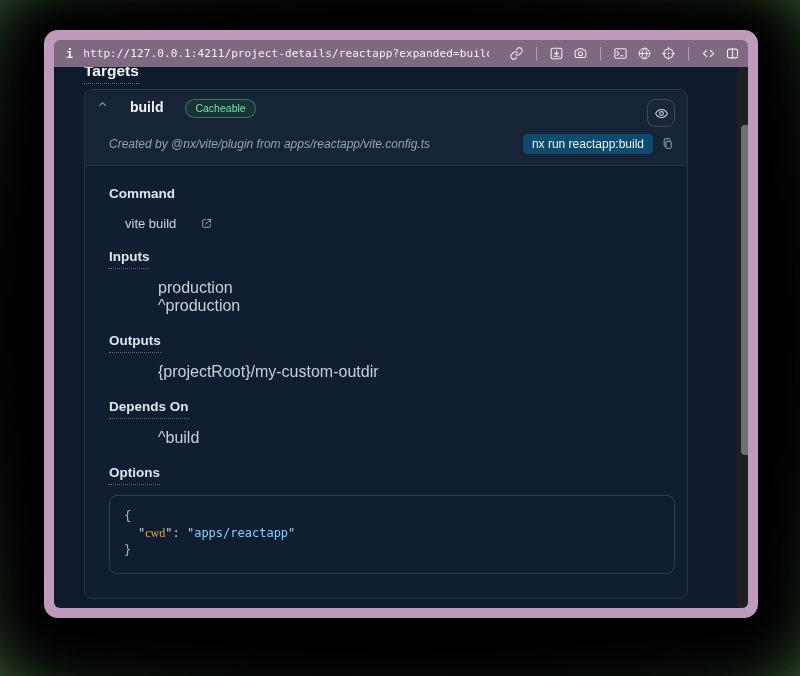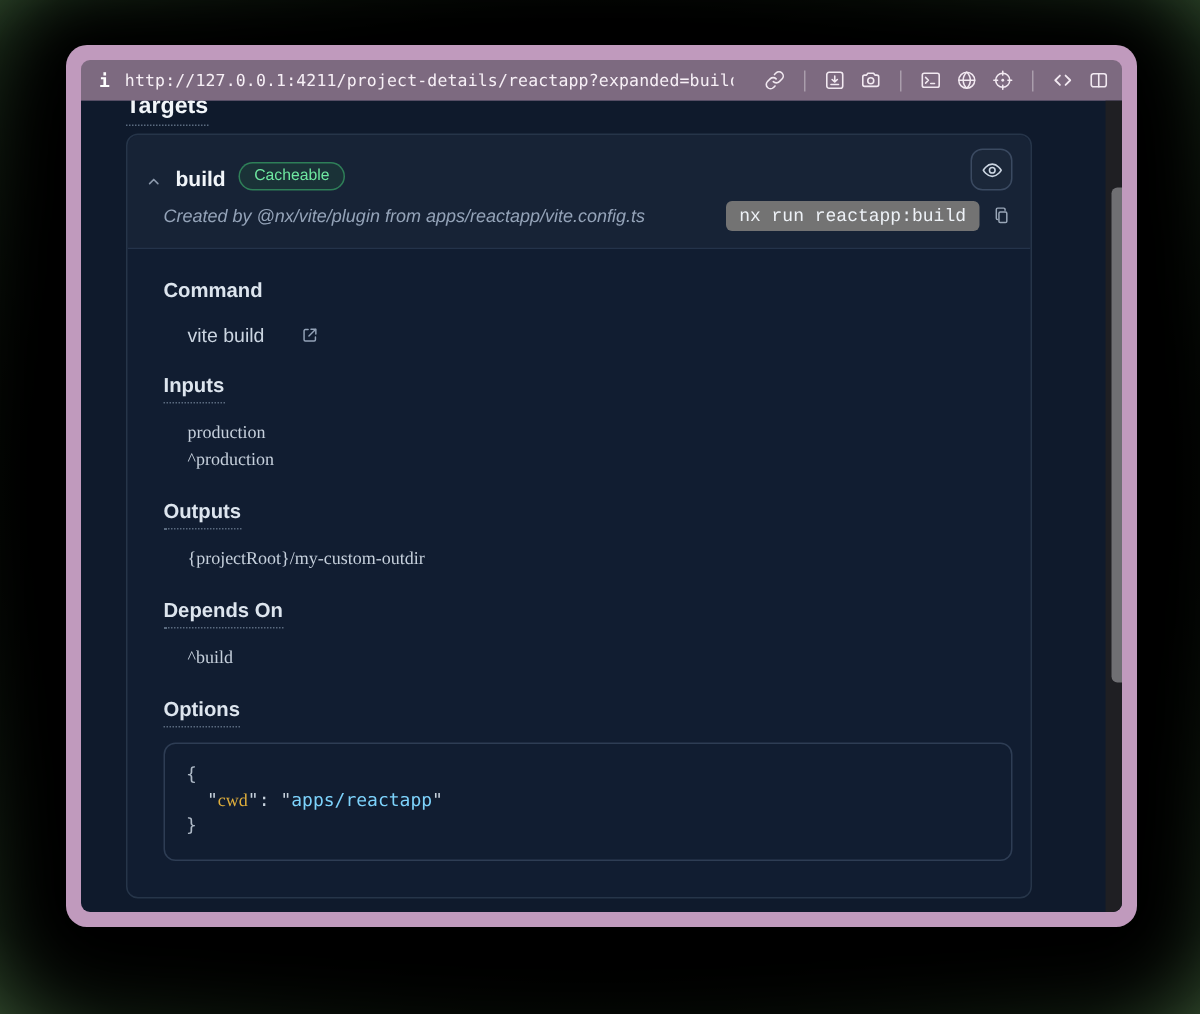--- a/index.html
+++ b/index.html
@@ -38,49 +38,49 @@
   .page-title { margin:-5px 0 0 0; font-size:15.5px; font-weight:700; color:#f1f5f9; }
   .dotted { border-bottom:1px dotted #5a6a7f; padding-bottom:4px; }
   
   .card {
     margin-top:9px; border:1px solid #263549; border-radius:8px; background:#111d31;
   }
   .card-top {
     background:rgba(255,255,255,0.028);
     border-bottom:1px solid #24334a; border-radius:8px 8px 0 0;
   }
-  .t-header { display:flex; align-items:flex-end; gap:9px; padding:9px 12px 4px 12px; cursor:pointer; }
+  .t-header { display:flex; align-items:flex-start; gap:22px; padding:9px 12px 4px 12px; cursor:pointer; }
   .t-name { font-weight:700; font-size:14px; color:#f1f5f9; }
   .chev { color:#8b98ab; display:flex; }
   .badge {
     font-size:10.5px; color:#6ee7a0; border:1px solid rgba(74,222,128,0.45);
     background:rgba(34,94,58,0.25); border-radius:999px; padding:2px 9px; line-height:13px;
   }
   .eye-btn {
     margin-left:auto; width:28px; height:28px; border:1px solid #3b4a61; border-radius:8px;
     display:flex; align-items:center; justify-content:center; color:#cbd5e1;
     background:rgba(255,255,255,0.02); cursor:pointer; flex:0 0 auto;
   }
   .t-sub { display:flex; align-items:center; padding:3px 12px 11px 24px; }
   .created { font-style:italic; color:#94a3b8; font-size:12px; }
   .sub-right { margin-left:auto; display:flex; align-items:center; gap:8px; }
   .chip {
-    font-family:Liberation Mono, monospace; font-size:12px; color:#eef2f7;
-    background:#737373; padding:3px 9px; border-radius:4px; white-space:pre;
+    font-family:Liberation Sans, sans-serif; font-size:12px; color:#eef2f7;
+    background:#0c4a6e; padding:3px 9px; border-radius:4px; white-space:pre;
   }
   .copy-btn { color:#9aa7b8; display:flex; cursor:pointer; }
   
   .t-body { padding:2px 24px 22px 24px; }
   .section-label { color:#dde5ee; font-size:13.5px; font-weight:700; margin-top:18px; }
   .cmd-line { margin:15px 0 0 16px; color:#cbd5e1; font-size:13px; display:flex; align-items:center; gap:24px; }
   .ext-link { color:#94a3b8; display:flex; cursor:pointer; }
   .mono-group { margin:15px 0 0 16px; }
   .mono-line {
-    font-family:Liberation Serif, serif; font-size:12px; color:#c6d0dc;
-    line-height:18px; white-space:pre;
+    font-family:Liberation Sans, sans-serif; font-size:16px; color:#c6d0dc;
+    line-height:18px; white-space:pre;margin-left:33px;
   }
   .mono-bold { font-weight:700; color:#d7dfe8; }
   .json-box {
     margin:15px -12px 2px 0; border:1px solid #2e3d54; border-radius:8px;
     padding:12px 14px 14px 14px;
   }
   .code-line { font-family:"DejaVu Sans Mono", monospace; font-size:12px; line-height:17px; white-space:pre; color:#aeb9c6; }
   .code-indent { padding-left:14px; }
   .ck { color:#dfae3c;font-family:Liberation Serif, serif; } .cv { color:#7dd3fc; } .cp { color:#c7d2dd; }
   

